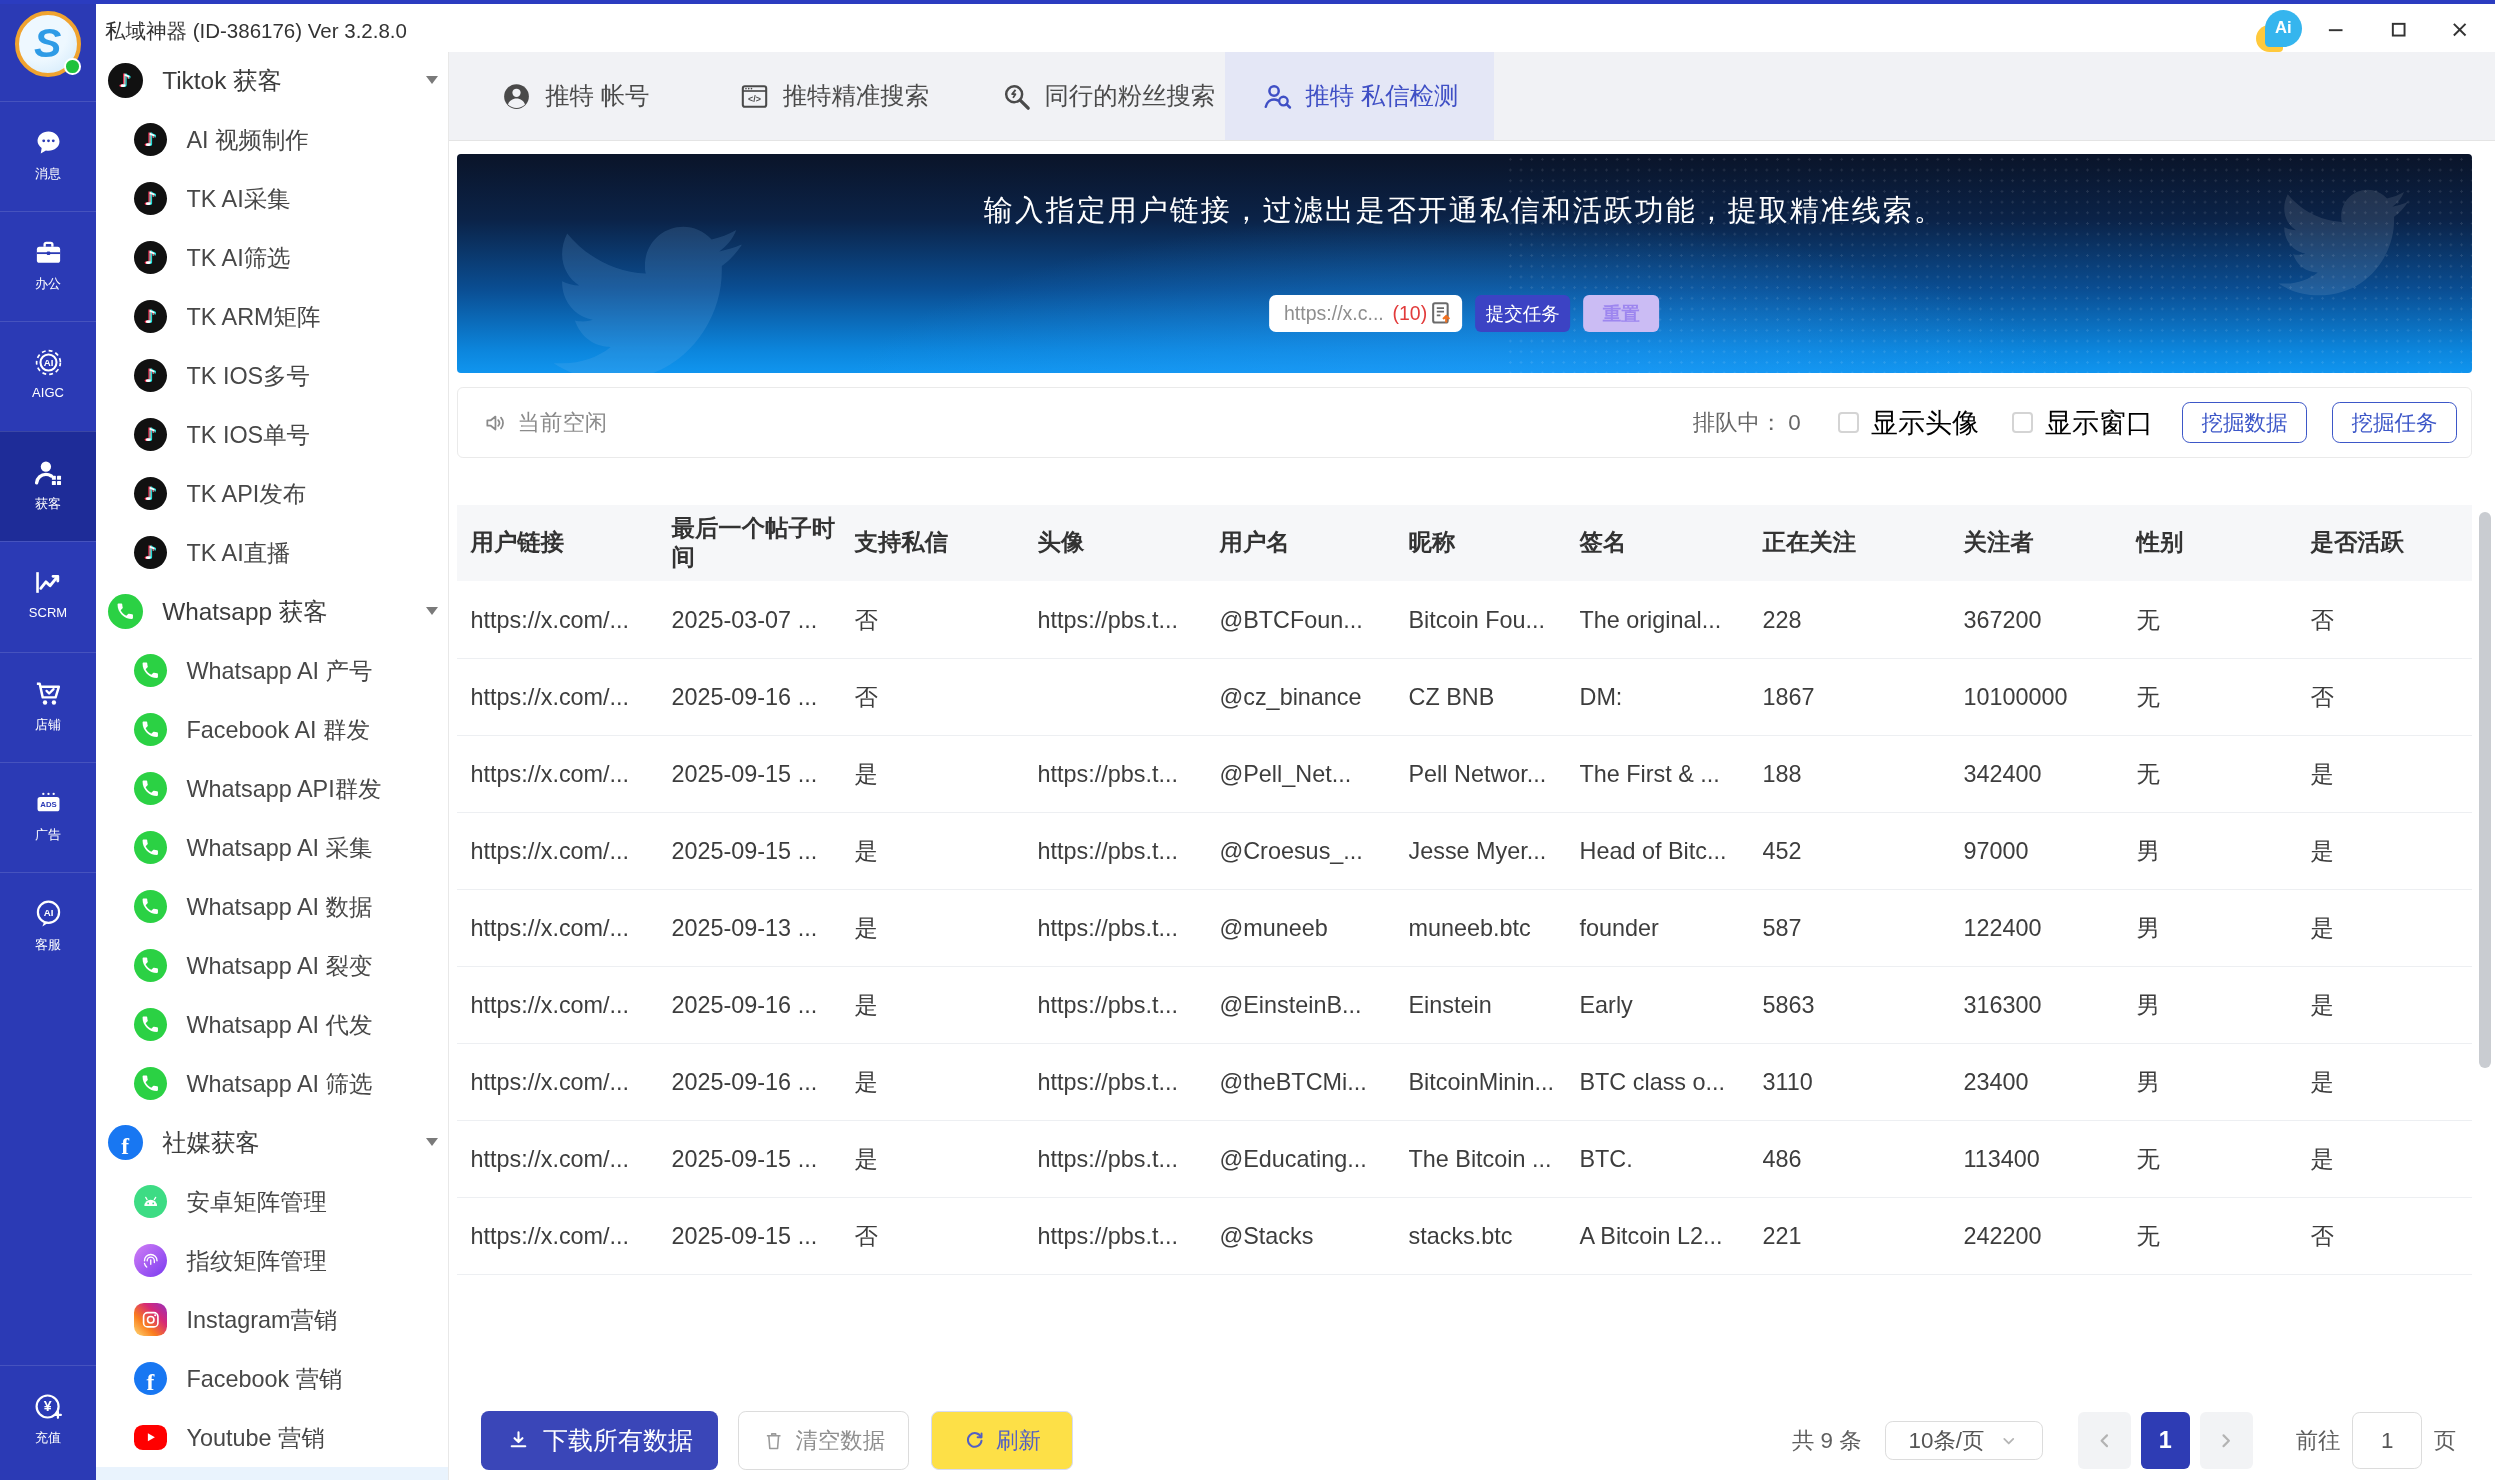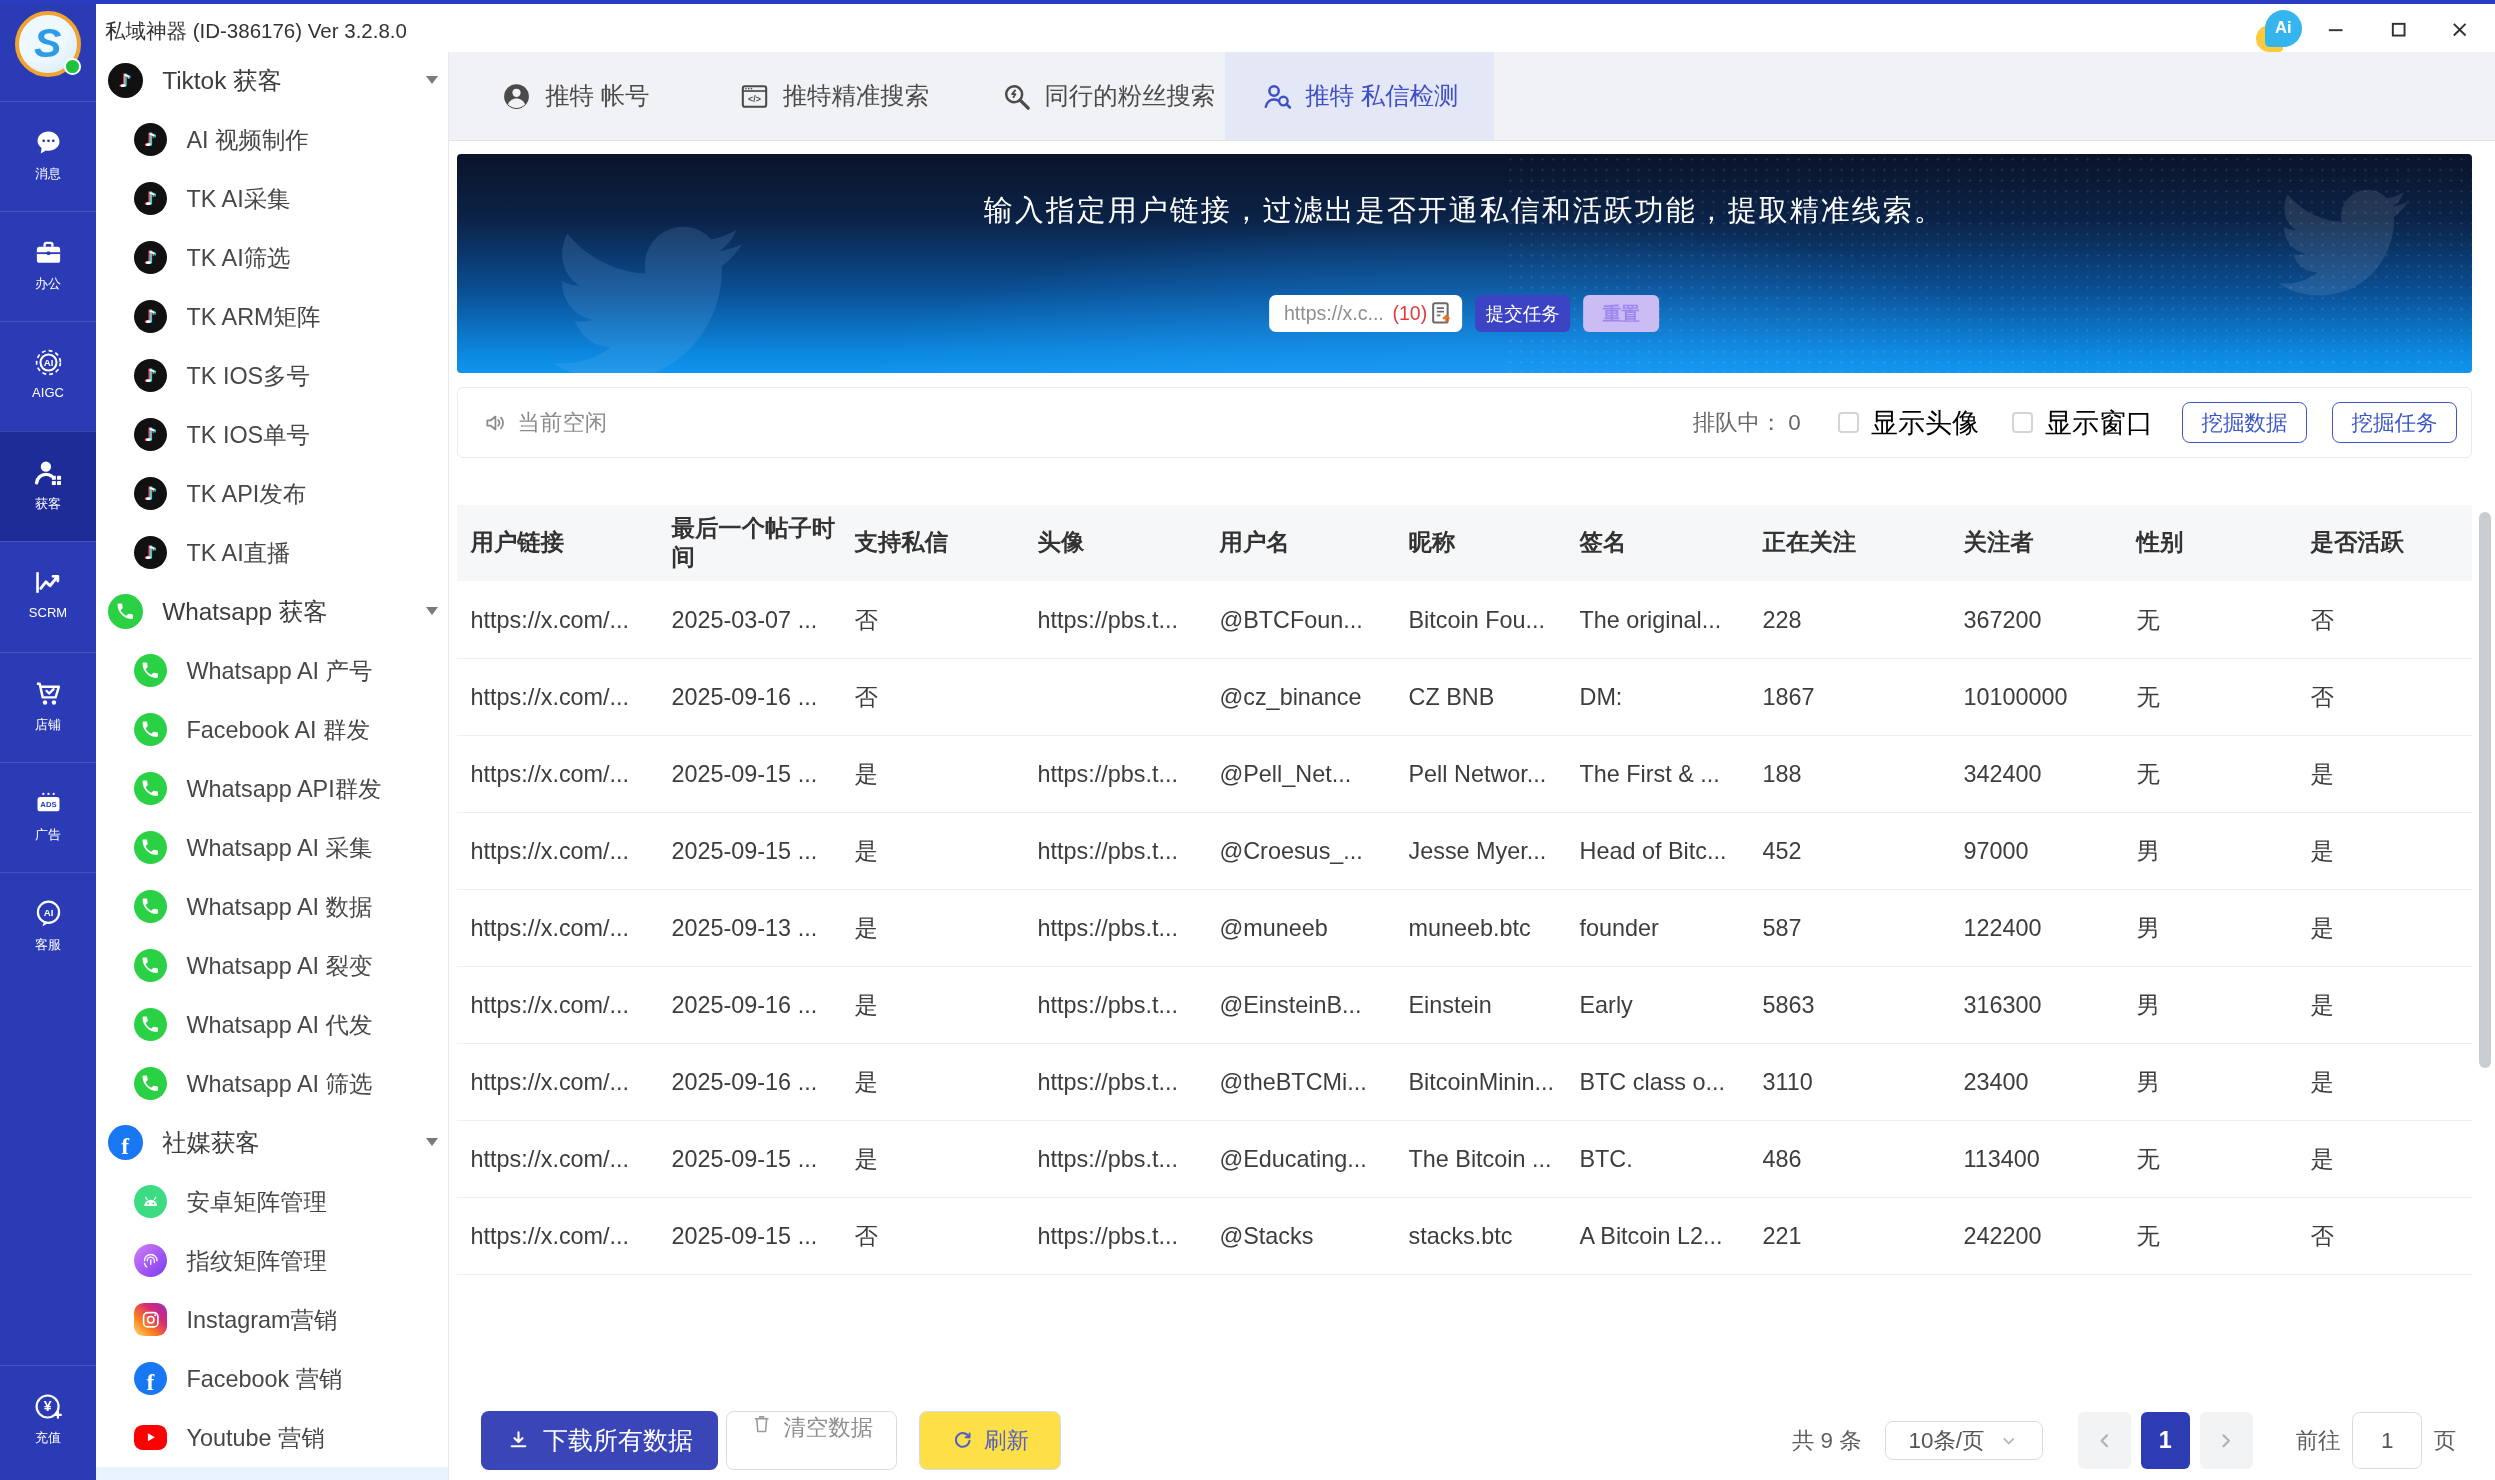--- a/index.html
+++ b/index.html
@@ -65,21 +65,21 @@
   
   .thead { position:absolute; left:7.8px; top:453px; width:2015px; height:76px; background:#f6f7f9; display:grid; grid-template-columns:201px 183px 183px 182px 189px 171px 183px 201px 173px 174px 1fr; align-items:center; padding-left:13.7px; font-size:23.4px; font-weight:bold; color:#333; line-height:1.25; }
   .thead span { padding-right:15.6px; }
   .tbody { position:absolute; left:7.8px; top:530px; width:2015px; }
   .trow { height:77px; display:grid; grid-template-columns:201px 183px 183px 182px 189px 171px 183px 201px 173px 174px 1fr; align-items:center; padding-left:13.7px; border-bottom:1px solid #edeff2; font-size:23.4px; color:#3d3d3d; }
   .trow span { padding-right:15.6px; white-space:nowrap; overflow:hidden; }
   .scrollthumb { position:absolute; right:4.9px; top:460px; width:11.7px; height:556px; background:#c9ccd1; border-radius:5.9px; }
   
   .footbar { position:absolute; left:7.8px; top:1359px; width:2015px; height:59px; display:flex; align-items:center; }
   .btn-download { margin-left:24.4px; height:59px; padding:0 25px; background:#3a46b8; border-radius:7.8px; color:#fff; font-size:25px; display:flex; align-items:center; gap:11.7px; }
-  .btn-clear { margin-left:8px; height:59px; padding:0 23.4px; background:#fff; border:1px solid #dcdcdc; border-radius:7.8px; color:#8f8f8f; font-size:22.4px; display:flex; align-items:flex-start; gap:9.8px; }
+  .btn-clear { margin-left:20px; height:59px; padding:0 23.4px; background:#fff; border:1px solid #dcdcdc; border-radius:7.8px; color:#8f8f8f; font-size:22.4px; display:flex; align-items:center; gap:9.8px; }
   .btn-refresh { margin-left:21.5px; height:59px; padding:0 31px; background:#fde047; border:1px solid #d6dbf4; border-radius:7.8px; color:#525fc4; font-size:22.4px; display:flex; align-items:center; gap:9.8px; }
   .fright { margin-left:auto; display:flex; align-items:center; margin-right:15.6px; }
   .total { font-size:22.4px; color:#5f5f5f; }
   .pagesize { margin-left:23.4px; width:158px; height:39px; border:1px solid #dcdcdc; border-radius:7.8px; display:flex; align-items:center; justify-content:center; gap:13.7px; font-size:22.4px; color:#555; }
   .pbtn { width:53px; height:57px; border-radius:5.9px; background:#f2f3f5; display:flex; align-items:center; justify-content:center; }
   .pcur { width:49px; height:57px; border-radius:5.9px; background:#2e3cb4; color:#fff; font-size:23.4px; font-weight:bold; display:flex; align-items:center; justify-content:center; }
   .goto-lbl { font-size:22.4px; color:#5f5f5f; }
   .goto-input { width:70px; height:57px; border:1px solid #dcdcdc; border-radius:7.8px; display:flex; align-items:center; justify-content:center; font-size:22.4px; color:#555; }
 </style>
 </head>

